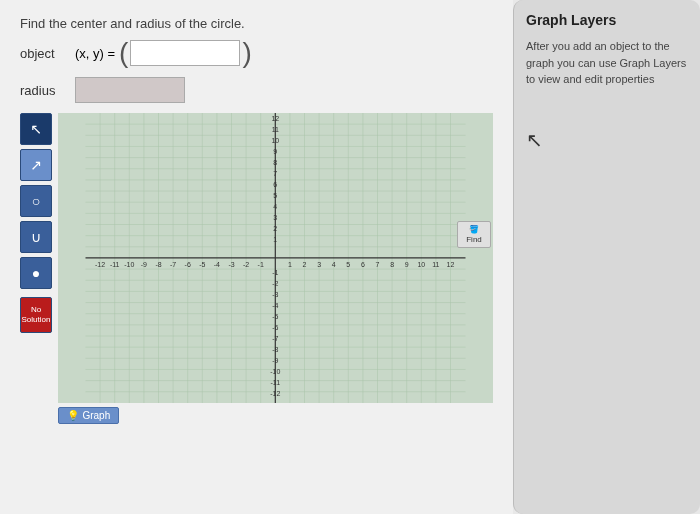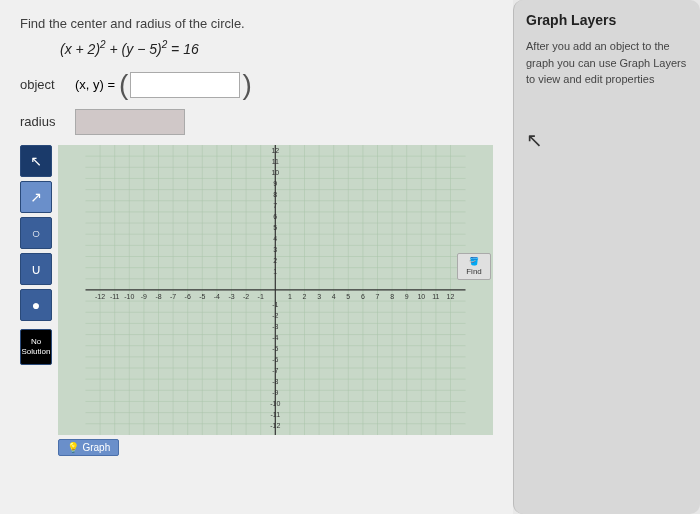--- a/index.html
+++ b/index.html
@@ -106,21 +106,21 @@
     }
     .tool-btn.light {
       background: #6a8fca;
     }
     .tool-btn.dark {
       background: #1a3a6a;
     }
     .tool-btn-no-sol {
       width: 32px;
       height: 36px;
-      background: #000000;
+      background: #b91c1c;
       border: 1px solid #2a4a7a;
       color: white;
       font-size: 8px;
       display: flex;
       align-items: center;
       justify-content: center;
       cursor: pointer;
       border-radius: 2px;
       text-align: center;
       line-height: 1.2;
@@ -165,23 +165,20 @@
       align-items: center;
       margin-bottom: 10px;
     }
   </style>
 </head>
 <body>
 
 <div class="main-container">
   <div class="left-panel">
     <p class="problem-title">Find the center and radius of the circle.</p>
-    <p class="equation">
-      (x + 2)<sup>2</sup> + (y − 5)<sup>2</sup> = 16
-    </p>
 
     <div class="answer-row">
       <span class="answer-label">object</span>
       <span style="font-size:13px; margin-right:4px;">(x, y) =</span>
       <span class="paren">(</span>
       <input class="answer-input" type="text" value="" style="">
       <span class="paren">)</span>
     </div>
 
     <div class="radius-row">

